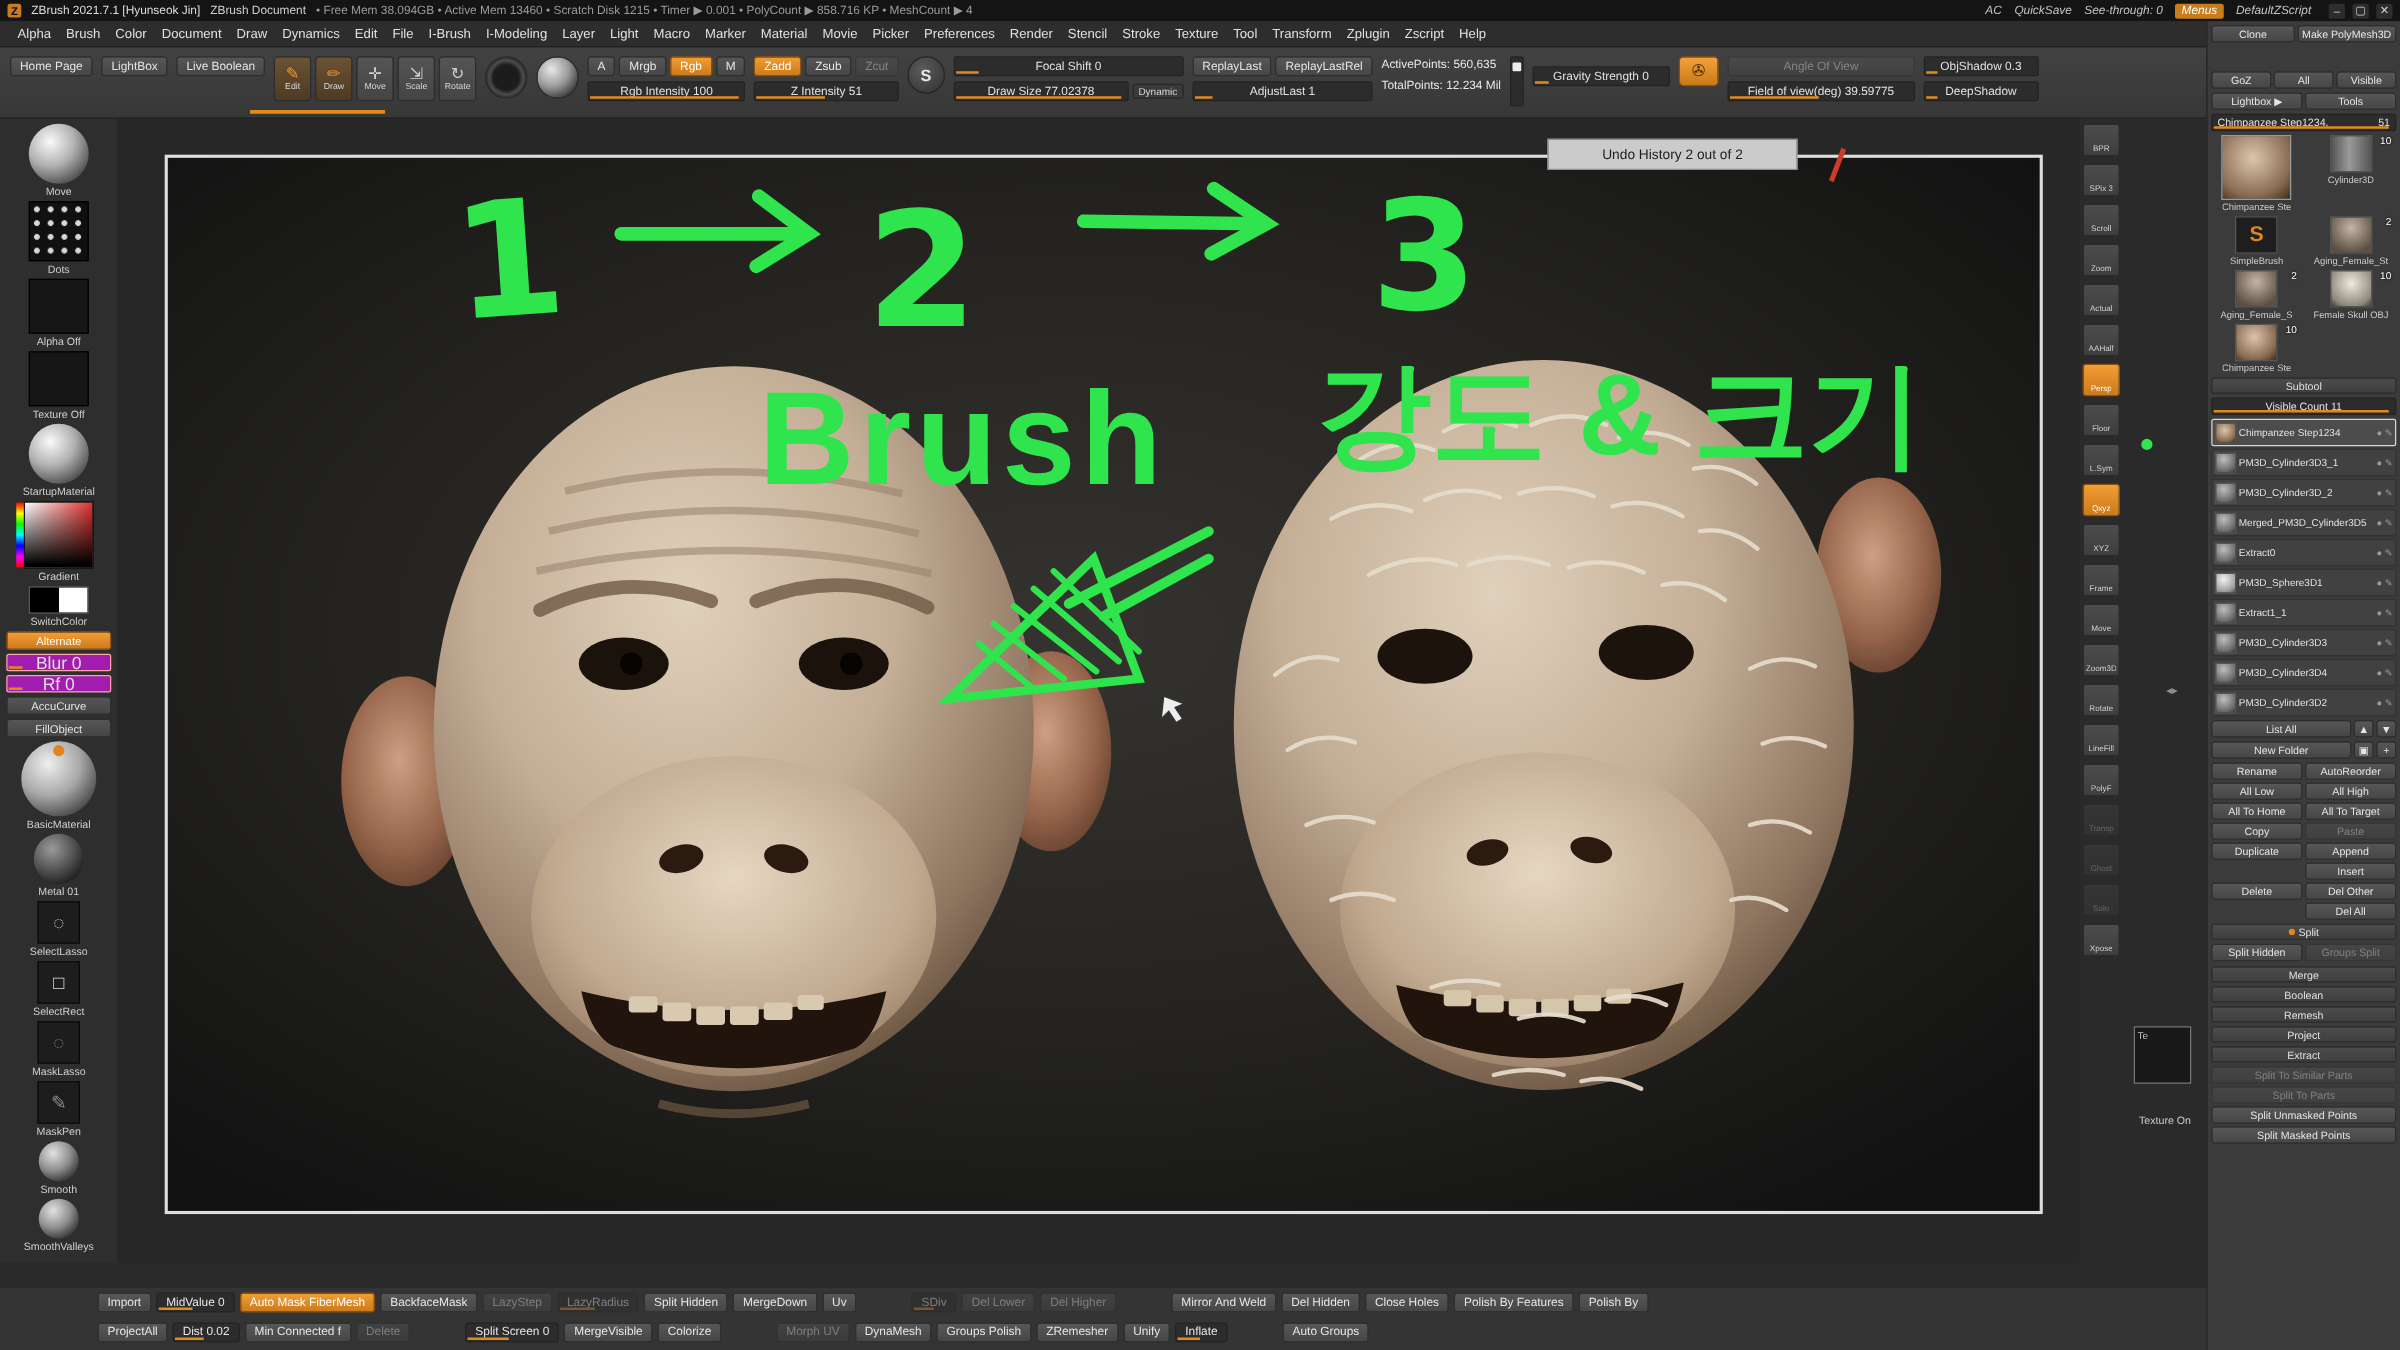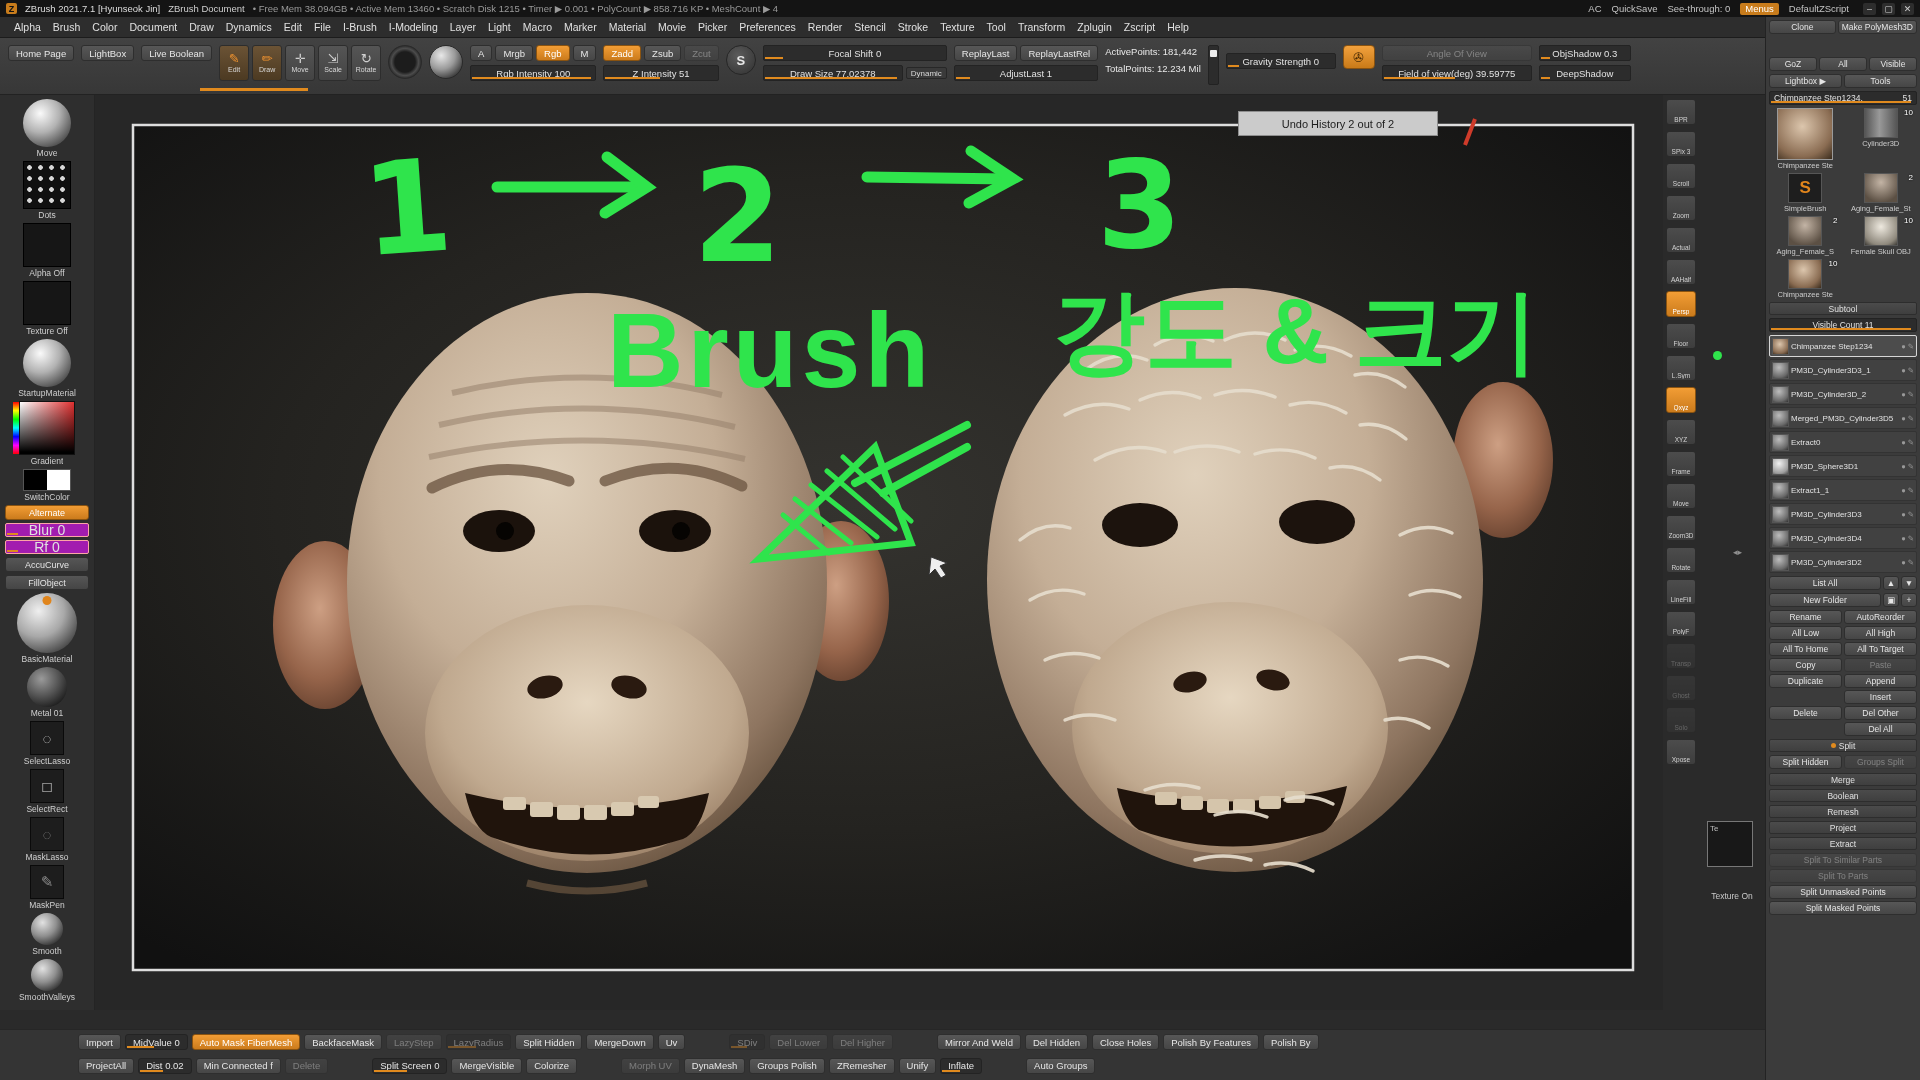--- a/index.html
+++ b/index.html
@@ -9,21 +9,21 @@
 
 
 .titlebar{position:absolute;left:0;top:0;width:1920px;height:17px;background:#141414;
   display:flex;align-items:center;gap:8px;padding:0 6px;color:#b9b9b9;font-size:9.5px;white-space:nowrap;}
 .titlebar .logo{width:11px;height:11px;background:#c87c1c;color:#111;font-weight:bold;
   display:inline-flex;align-items:center;justify-content:center;font-size:9px;border-radius:2px;}
 .tb-title{color:#dedede;}
 .tb-doc{color:#cfcfcf;}
 .tb-stats{color:#9a9a9a;}
 .tb-right{margin-left:auto;display:flex;align-items:center;gap:10px;}
-.tb-item{color:#c4c4c4;}
+.tb-item{color:#c4c4c4;font-style:italic;}
 .tb-item.accent{background:#c87c1c;color:#fff;padding:0 5px;border-radius:2px;height:12px;display:inline-flex;align-items:center;}
 .winbtns{display:flex;gap:6px;margin-left:6px;}
 .winbtn{width:13px;height:12px;display:inline-flex;align-items:center;justify-content:center;color:#cfcfcf;font-size:9px;background:#2d2d2d;border-radius:2px;}
 
 
 .menubar{position:absolute;left:0;top:17px;width:1765px;height:21px;background:#2d2d2d;
   border-bottom:1px solid #1c1c1c;display:flex;align-items:center;padding:0 8px;overflow:hidden;}
 .menu-item{padding:2px 6px;font-size:10.5px;color:#e0e0e0;white-space:nowrap;}
 
 
@@ -300,21 +300,21 @@
   </div>
   <div class="sgroup">
     <div class="srow">
 
     <div class="zb">ReplayLast</div>
         <div class="zb">ReplayLastRel</div>
       </div>
     <div class="slider low" style="min-width:100px">AdjustLast 1</div>
   </div>
   <div class="sgroup">
-    <span class="ptext">ActivePoints: 181,442</span>
+    <span class="ptext">ActivePoints: 560,635</span>
     <span class="ptext">TotalPoints: 12.234 Mil</span>
   </div>
   <div class="vslider"></div>
   <div class="slider low" style="min-width:110px;margin-top:8px">Gravity Strength 0</div>
   <div class="cam">✇</div>
   <div class="sgroup">
     <div class="zb disabled">Angle Of View</div>
     <div class="slider half" style="min-width:150px">Field of view(deg) 39.59775</div>
   </div>
   <div class="sgroup">

